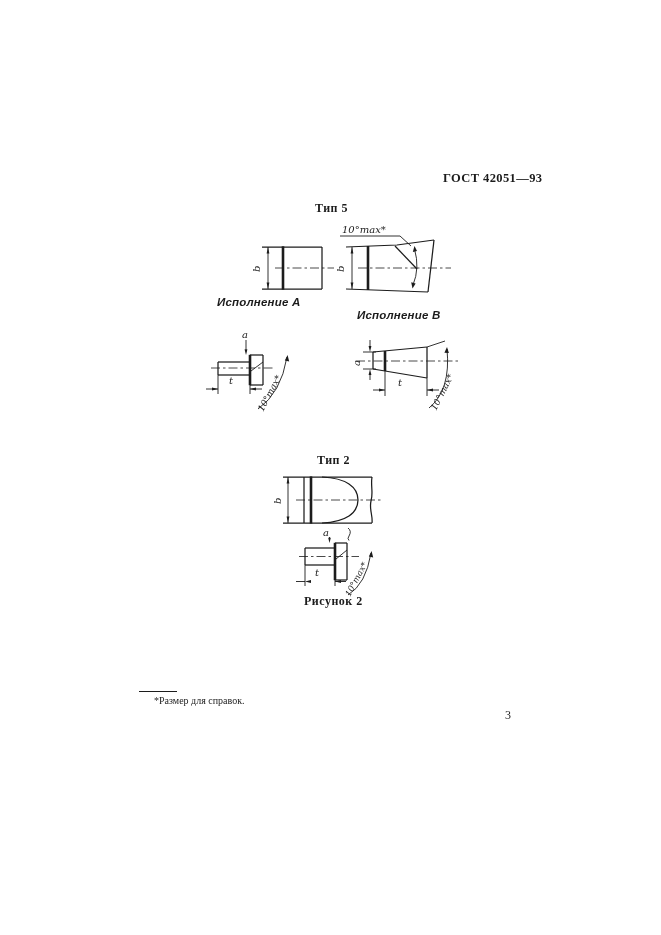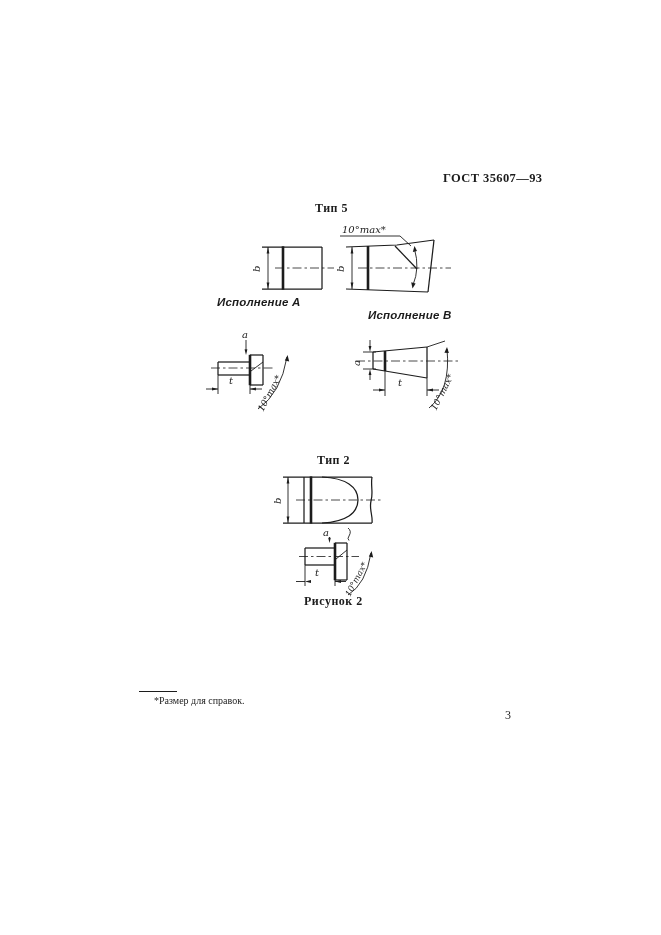--- a/index.html
+++ b/index.html
@@ -35,21 +35,21 @@
   }
   svg .t10{font-size:10px;}
   svg .t9{font-size:9px;}
   svg .t85{font-size:8.5px;}
 </style>
 </head>
 <body>
 
 <div class="page">
 
-  <div class="abs std-ref" style="left:443px;top:171px;">ГОСТ 35607—93</div>
+  <div class="abs std-ref" style="left:443px;top:171px;">ГОСТ 42051—93</div>
 
   <div class="abs fig-title" style="left:315px;top:201px;">Тип 5</div>
 
   <div class="abs" style="left:250px;top:238px;">
     <svg width="95" height="62" viewBox="0 0 95 62">
       <g>
         <line class="ol" x1="12" y1="9" x2="72" y2="9"></line>
         <line class="ol" x1="12" y1="51" x2="72" y2="51"></line>
         <line class="thick" x1="33" y1="8.3" x2="33" y2="51.7"></line>
         <line class="ol" x1="72" y1="9" x2="72" y2="51"></line>
@@ -86,21 +86,21 @@
       <g>
         <line class="thin" x1="14" y1="25" x2="14" y2="67"></line>
         <path class="ah" d="M14,25.3 L12.6,31.5 L15.4,31.5 Z"></path>
         <path class="ah" d="M14,66.7 L12.6,60.5 L15.4,60.5 Z"></path>
         <text class="t10" transform="translate(6,50) rotate(-90)">b</text>
       </g>
     </svg>
   </div>
 
   <div class="abs variant-label" style="left:217px;top:296px;">Исполнение А</div>
-  <div class="abs variant-label" style="left:368px;top:309px;">Исполнение В</div>
+  <div class="abs variant-label" style="left:357px;top:309px;">Исполнение В</div>
 
   <div class="abs" style="left:203px;top:328px;">
     <svg width="92" height="90" viewBox="0 0 92 90">
       <g>
         <text class="t10" x="39" y="10">а</text>
         <line class="thin" x1="43" y1="12" x2="43" y2="21.5"></line>
         <path class="ah" d="M43,27 L41.6,21.3 L44.4,21.3 Z"></path>
       </g>
       <g>
         <line class="thick" x1="47" y1="26.8" x2="47" y2="57.2"></line>

